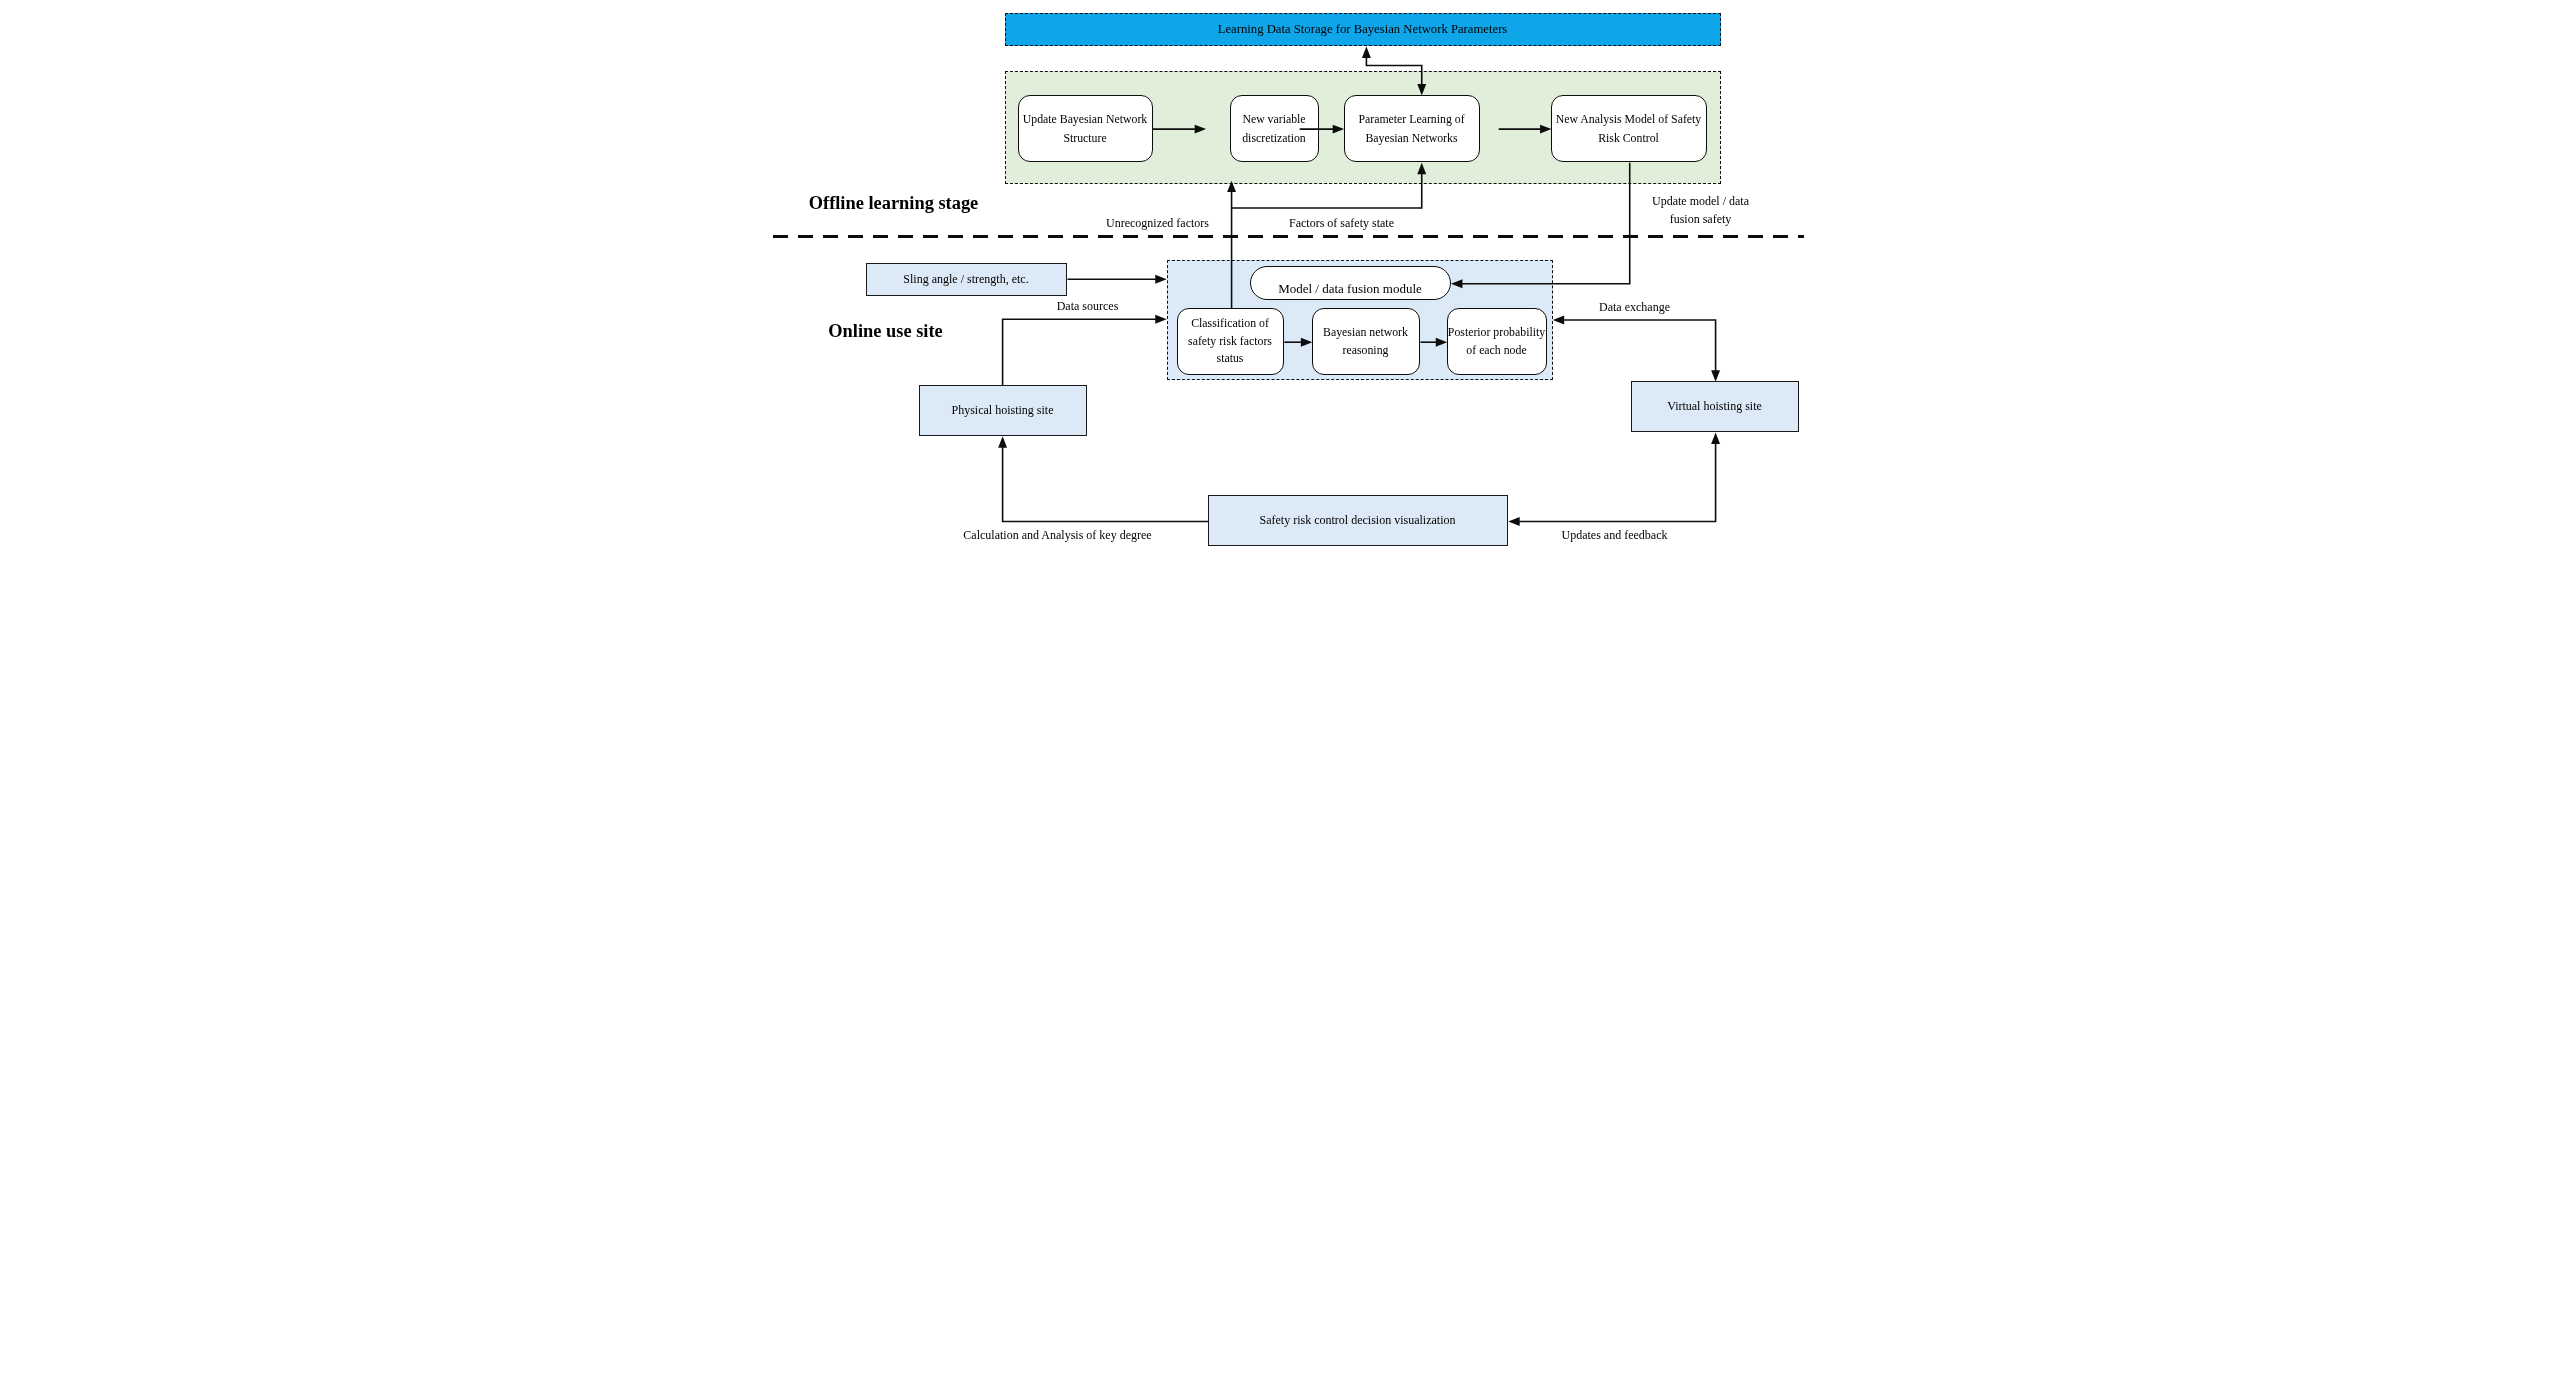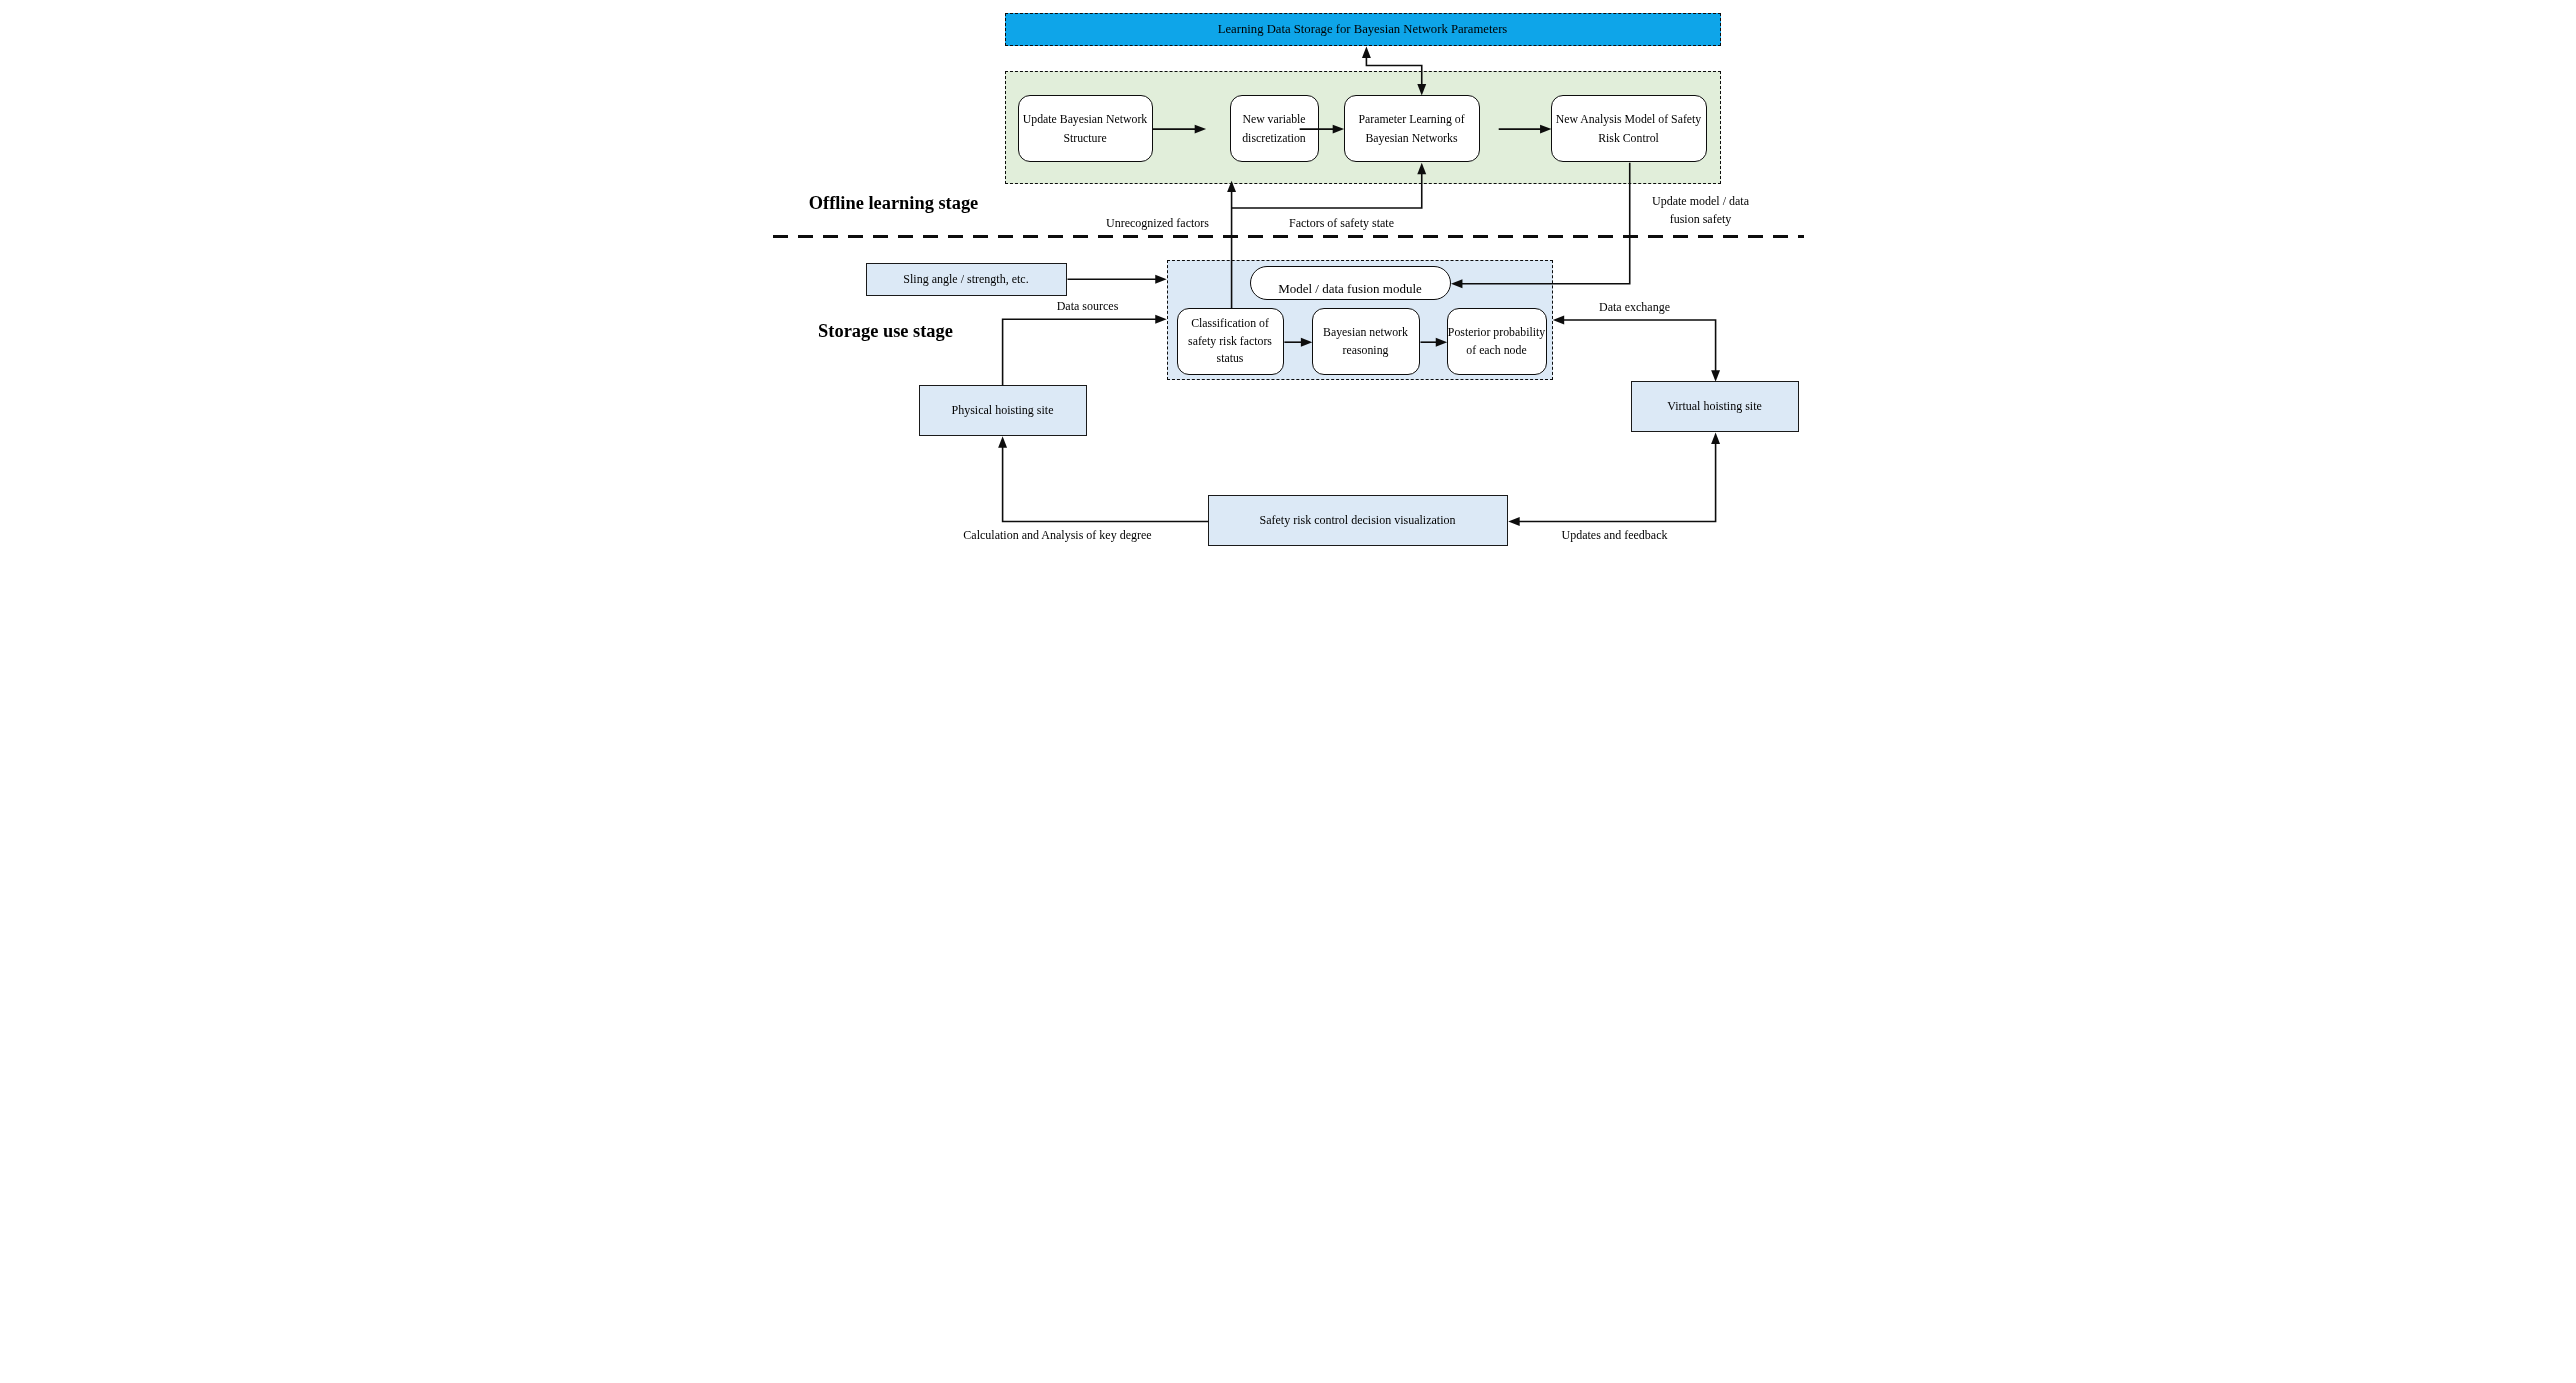--- a/index.html
+++ b/index.html
@@ -87,21 +87,21 @@
     <span>New variable discretization</span>
   </div>
   <div class="abs rnode step center-txt" style="left:571px;width:136px;">
     <span>Parameter Learning of Bayesian Networks</span>
   </div>
   <div class="abs rnode step center-txt" style="left:778px;width:156px;">
     <span>New Analysis Model of Safety Risk Control</span>
   </div>
 
   <div class="abs heading" style="left:121px;top:203px;">Offline learning stage</div>
-  <div class="abs heading" style="left:113px;top:331px;">Storage use stage</div>
+  <div class="abs heading" style="left:113px;top:331px;">Online use site</div>
 
   <div class="abs divider"></div>
 
   <div class="abs container blue-module"></div>
 
   <div class="abs rnode fusion center-txt">
     <span>Model / data fusion module</span>
   </div>
   <div class="abs rnode pipe center-txt" style="left:404px;width:107px;">
     <span>Classification of safety risk factors status</span>

